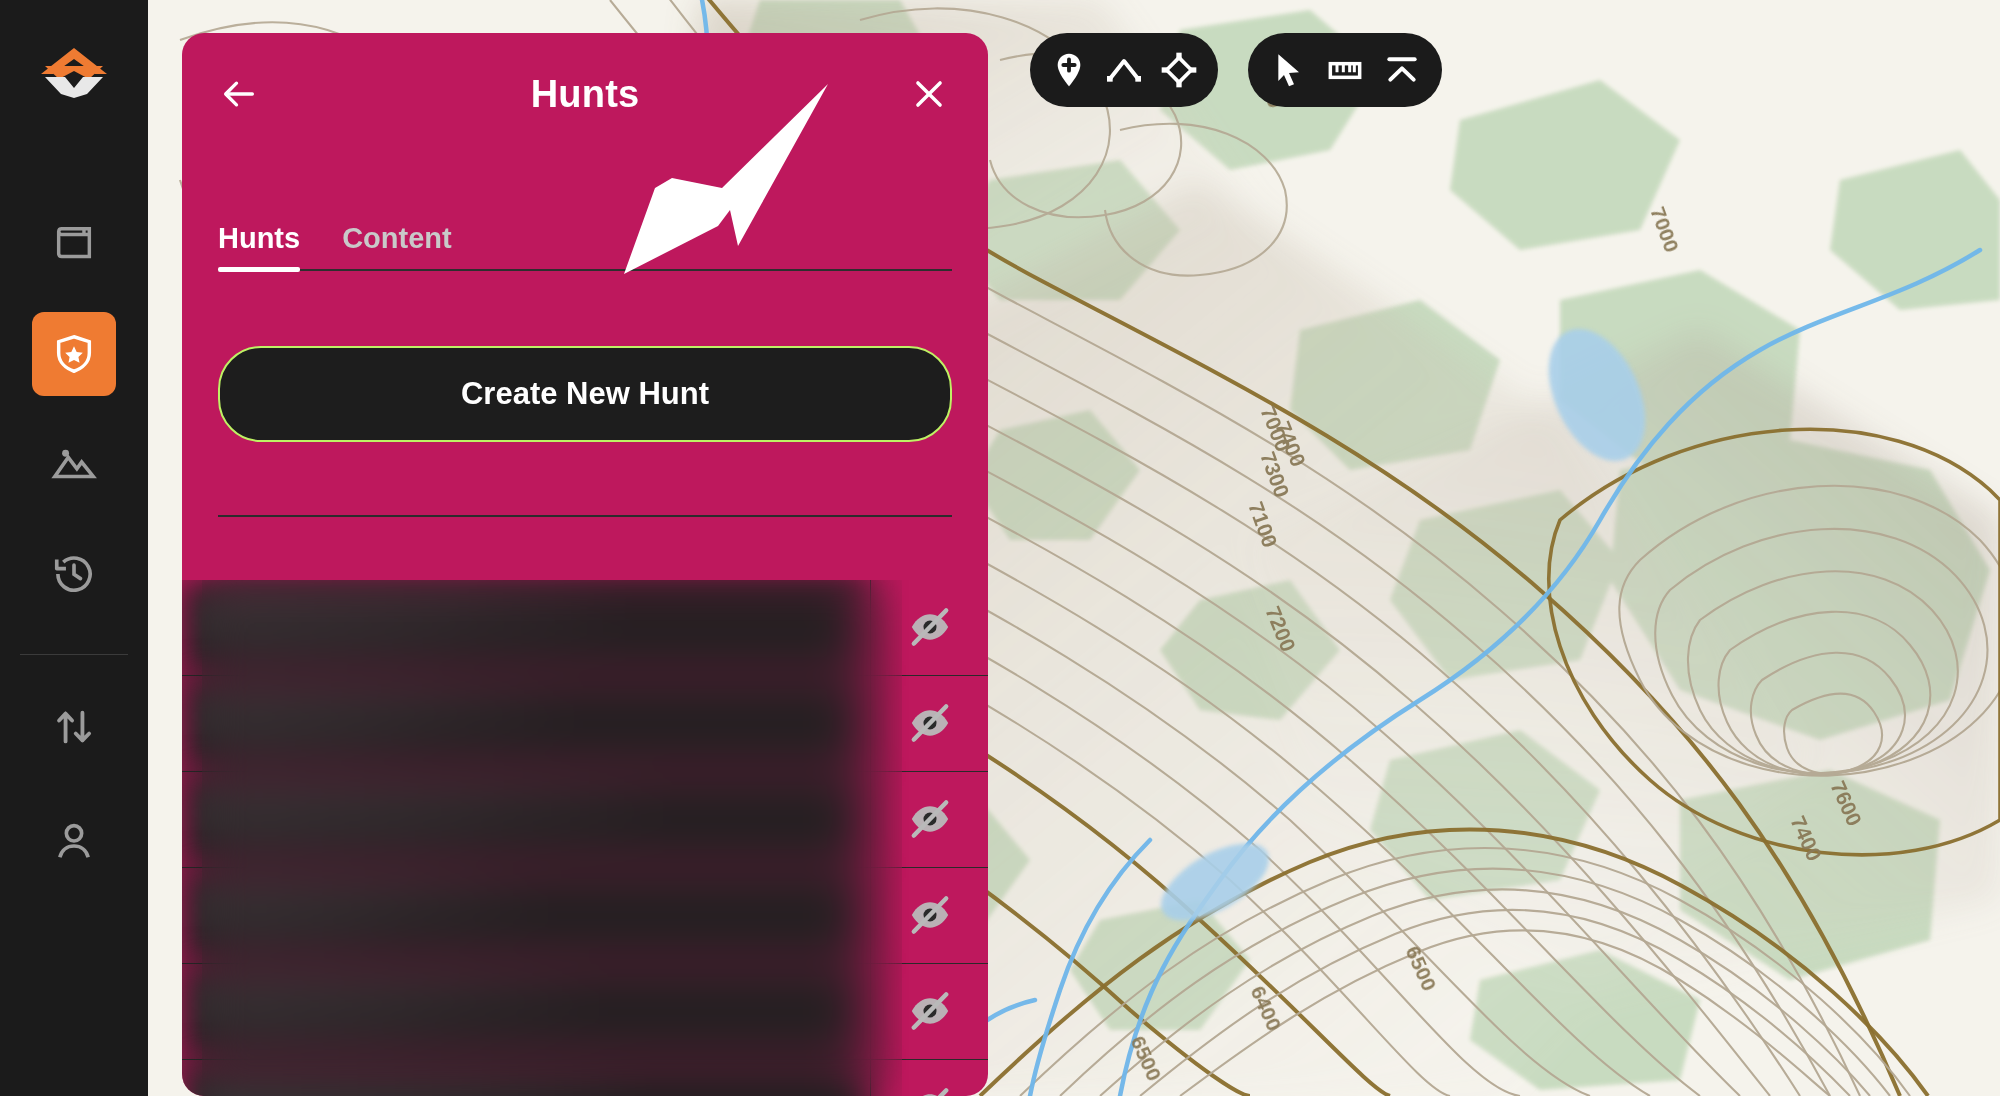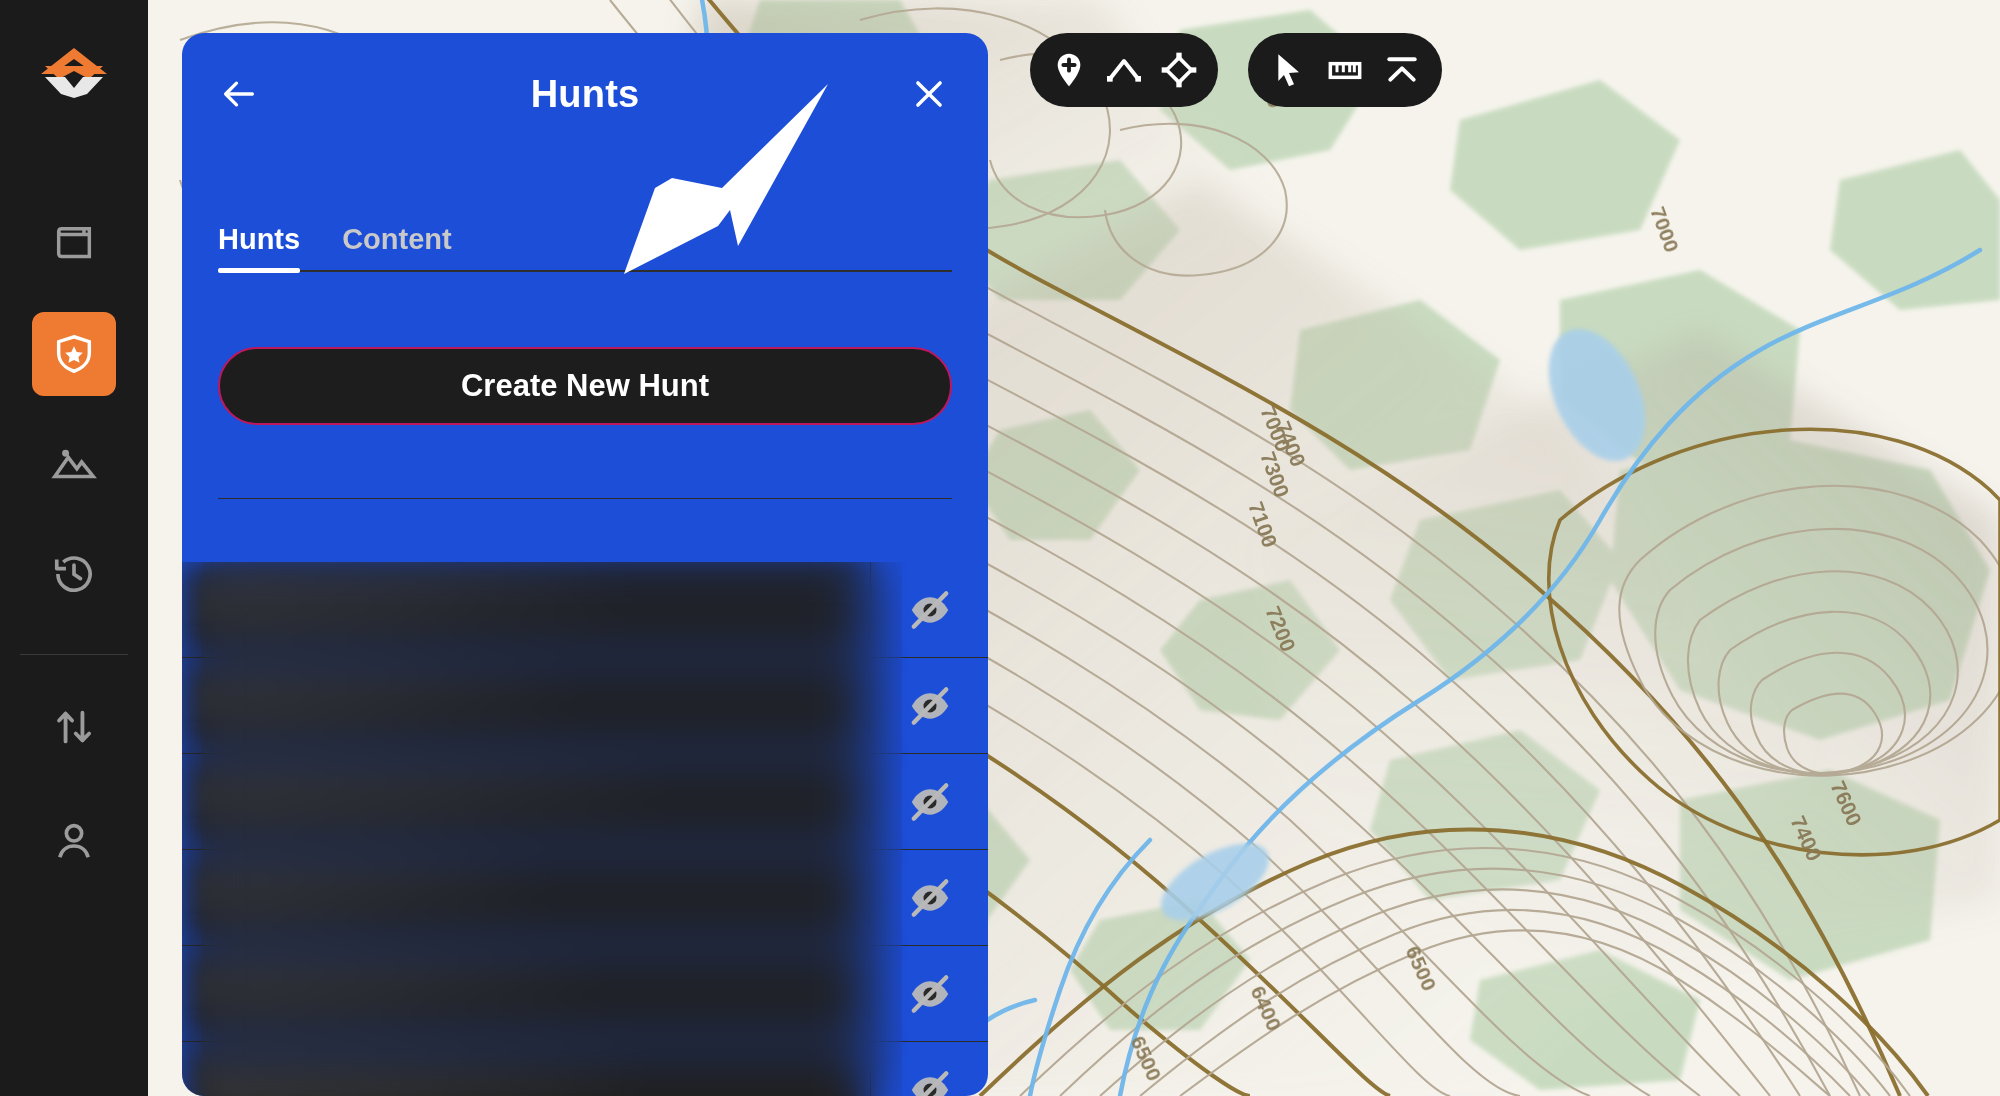--- a/index.html
+++ b/index.html
@@ -36,21 +36,21 @@
   .rail-btn.active { background: #ef7b32; }
   .rail-divider {
     width: 108px; height: 1px; background: #3b3b3b; margin: 38px 0 30px 0;
   }
   .rail-lower { display:flex; flex-direction:column; align-items:center; gap: 30px; }
 
   
   #panel {
     position: absolute; left: 182px; top: 33px;
     width: 806px; height: 1063px;
-    background: #1d4ed8;
+    background: #be185d;
     border-radius: 22px 22px 22px 22px;
     z-index: 40;
     overflow: hidden;
     display: flex; flex-direction: column; gap: 45px;
   }
   .panel-head {
     position: relative; height: 118px; flex: 0 0 118px;
     display: flex; align-items: center;
   }
   .back-btn {
@@ -83,22 +83,22 @@
     color: #c9c9c9; font-weight: 700;
   }
   .tab.active { color: #ffffff; font-weight: 700; }
   .tab.active::after {
     content:""; position:absolute; left: 0; right: 0; bottom: -3px;
     height: 5px; background:#ffffff; border-radius: 2px;
   }
 
   .cta-wrap { padding: 30px 36px 0 36px; }
   .cta-btn {
-    width: 100%; height: 78px; border-radius: 43px;
-    border: 2px solid #be185d; background: #1d1d1d;
+    width: 100%; height: 96px; border-radius: 43px;
+    border: 2px solid #bef264; background: #1d1d1d;
     color: #ffffff; font-size: 31px; font-weight: 700;
     display:flex; align-items:center; justify-content:center;
     cursor: pointer;
     text-align: right;
   }
   .cta-sep { margin: 28px 36px 0 36px; height: 2px; background: #2c2c2c; }
 
   
   .hunt-list {
     margin-top: 18px; flex: 1 1 auto; position: relative;

